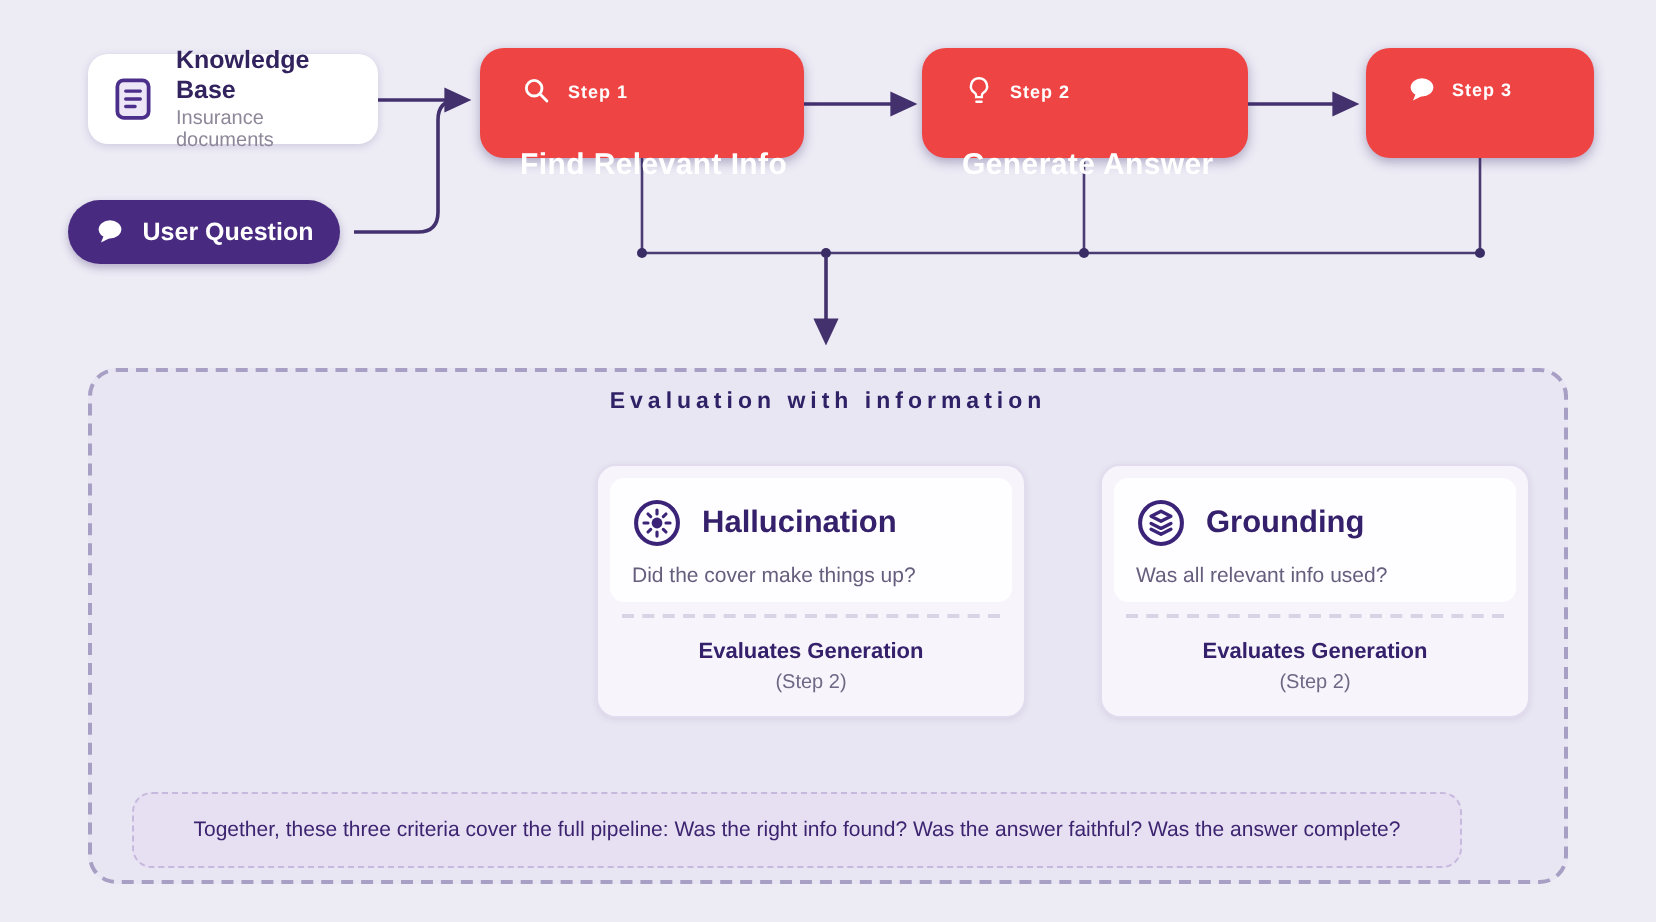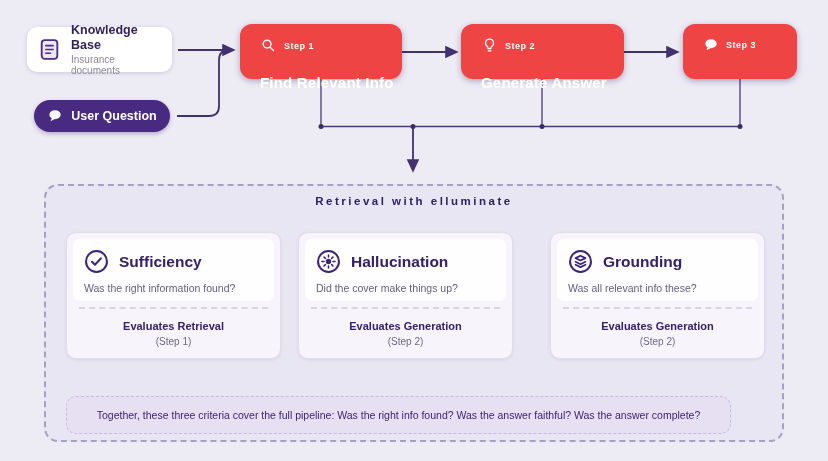--- a/index.html
+++ b/index.html
@@ -3,21 +3,21 @@
 <meta charset="utf-8">
 <style>
   html,body{margin:0;padding:0;}
   .canvas{
     position:relative;width:828px;height:461px;background:#edecf5;
     font-family:"Liberation Sans",sans-serif;overflow:hidden;
   }
   svg.connectors{position:absolute;inset:0;pointer-events:none;}
 
   
-  .kb-card{position:absolute;left:27px;top:27px;width:145px;height:45px;background:#ffffff;
+  .kb-card{position:absolute;left:44px;top:27px;width:145px;height:45px;background:#ffffff;
     border-radius:10px;box-shadow:0 1px 4px rgba(60,40,120,.18);
     display:flex;align-items:center;gap:9px;padding:0 10px;box-sizing:border-box;}
   .kb-title{font-size:12.5px;font-weight:bold;color:#32225e;line-height:1.15;}
   .kb-sub{font-size:10px;color:#8d8798;margin-top:2px;}
 
   
   .uq-pill{position:absolute;left:34px;top:100px;width:136px;height:32px;background:#482b80;
     border-radius:16px;display:flex;align-items:center;justify-content:center;gap:8px;
     color:#fff;font-size:12.5px;font-weight:bold;box-shadow:0 2px 4px rgba(50,30,100,.3);}
 
@@ -151,39 +151,22 @@
         <svg width="16" height="16" viewBox="0 0 24 24">
           <ellipse cx="12" cy="10" rx="8.5" ry="6.8" fill="#ffffff"></ellipse>
           <path d="M7.5 14.5l-2.3 5.3 6.5-3.2z" fill="#ffffff"></path>
         </svg>
       </span>
       <span>Step 3</span>
     </div>
   </div>
 
   <div class="eval-container">
-    <div class="eval-title">Retrieval with elluminate</div>
-
-    <div class="card card1">
-      <div class="card-top">
-        <div class="card-head">
-          <span class="icon">
-            <svg width="27" height="27" viewBox="0 0 24 24">
-              <circle cx="12" cy="12" r="9.3" stroke="#3b2478" stroke-width="1.8" fill="none"></circle>
-              <path d="M8 12.3l2.6 2.6 5.3-5.7" stroke="#3b2478" stroke-width="1.8" fill="none" stroke-linecap="round" stroke-linejoin="round"></path>
-            </svg>
-          </span>
-          <span class="card-title">Sufficiency</span>
-        </div>
-        <div class="card-q">Was the right information found?</div>
-      </div>
-      <div class="card-divider"></div>
-      <div class="card-eval">Evaluates Retrieval</div>
-      <div class="card-step">(Step 1)</div>
-    </div>
+    <div class="eval-title">Evaluation with information</div>
+
 
     <div class="card card2">
       <div class="card-top">
         <div class="card-head">
           <span class="icon">
             <svg width="27" height="27" viewBox="0 0 24 24">
               <circle cx="12" cy="12" r="9.3" stroke="#3b2478" stroke-width="1.8" fill="none"></circle>
               <circle cx="12" cy="12" r="2.4" fill="#3b2478"></circle>
               <path d="M12 6.2v1.8 M12 16v1.8 M6.2 12h1.8 M16 12h1.8 M8 8l1.2 1.2 M14.8 14.8L16 16 M16 8l-1.2 1.2 M9.2 14.8L8 16" stroke="#3b2478" stroke-width="1.4" stroke-linecap="round"></path>
             </svg>
@@ -202,21 +185,21 @@
         <div class="card-head">
           <span class="icon">
             <svg width="27" height="27" viewBox="0 0 24 24">
               <circle cx="12" cy="12" r="9.3" stroke="#3b2478" stroke-width="1.8" fill="none"></circle>
               <path d="M12 6.8l4.4 2.2-4.4 2.2-4.4-2.2z" fill="none" stroke="#3b2478" stroke-width="1.5" stroke-linejoin="round"></path>
               <path d="M7.6 12.2l4.4 2.2 4.4-2.2 M7.6 14.8l4.4 2.2 4.4-2.2" fill="none" stroke="#3b2478" stroke-width="1.5" stroke-linejoin="round" stroke-linecap="round"></path>
             </svg>
           </span>
           <span class="card-title">Grounding</span>
         </div>
-        <div class="card-q">Was all relevant info these?</div>
+        <div class="card-q">Was all relevant info used?</div>
       </div>
       <div class="card-divider"></div>
       <div class="card-eval">Evaluates Generation</div>
       <div class="card-step">(Step 2)</div>
     </div>
 
     <div class="summary-bar">
       <span class="summary-text">Together, these three criteria cover the full pipeline: Was the right info found? Was the answer faithful? Was the answer complete?</span>
     </div>
   </div>

